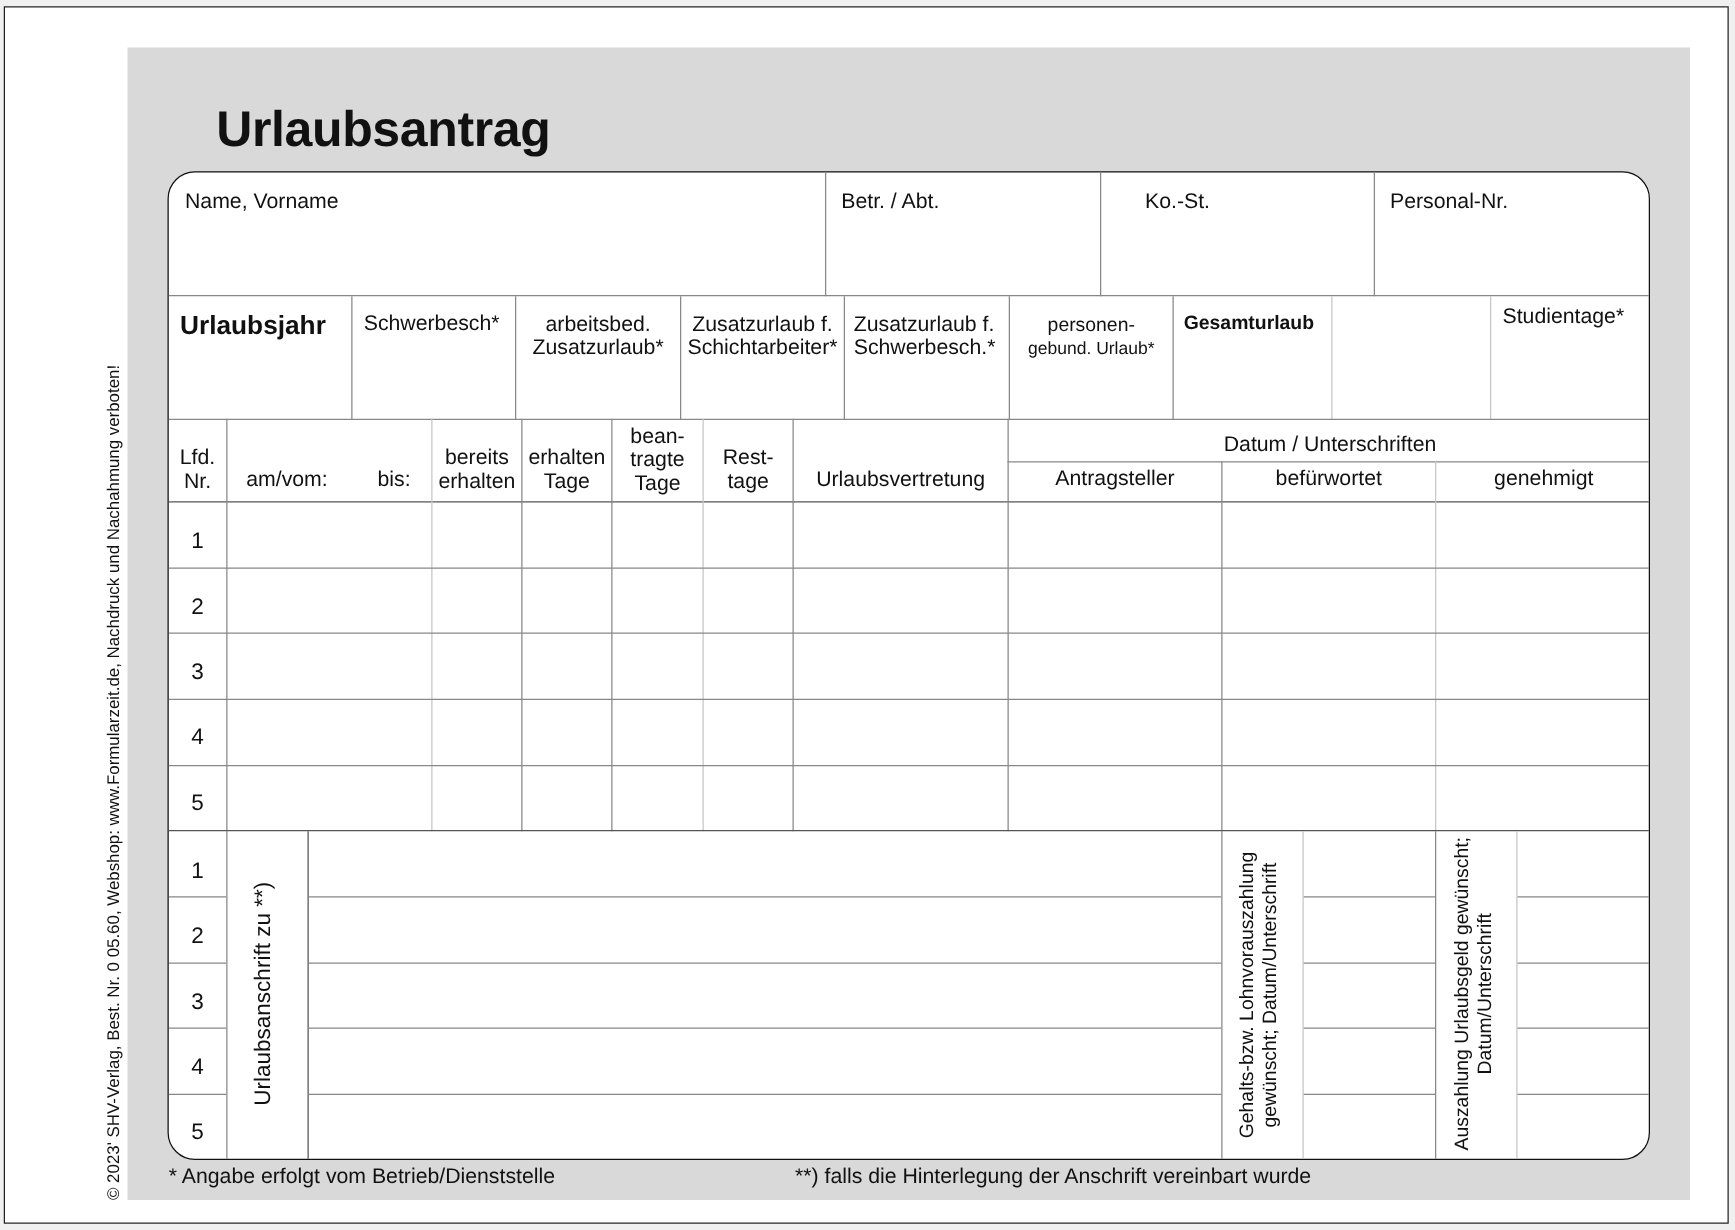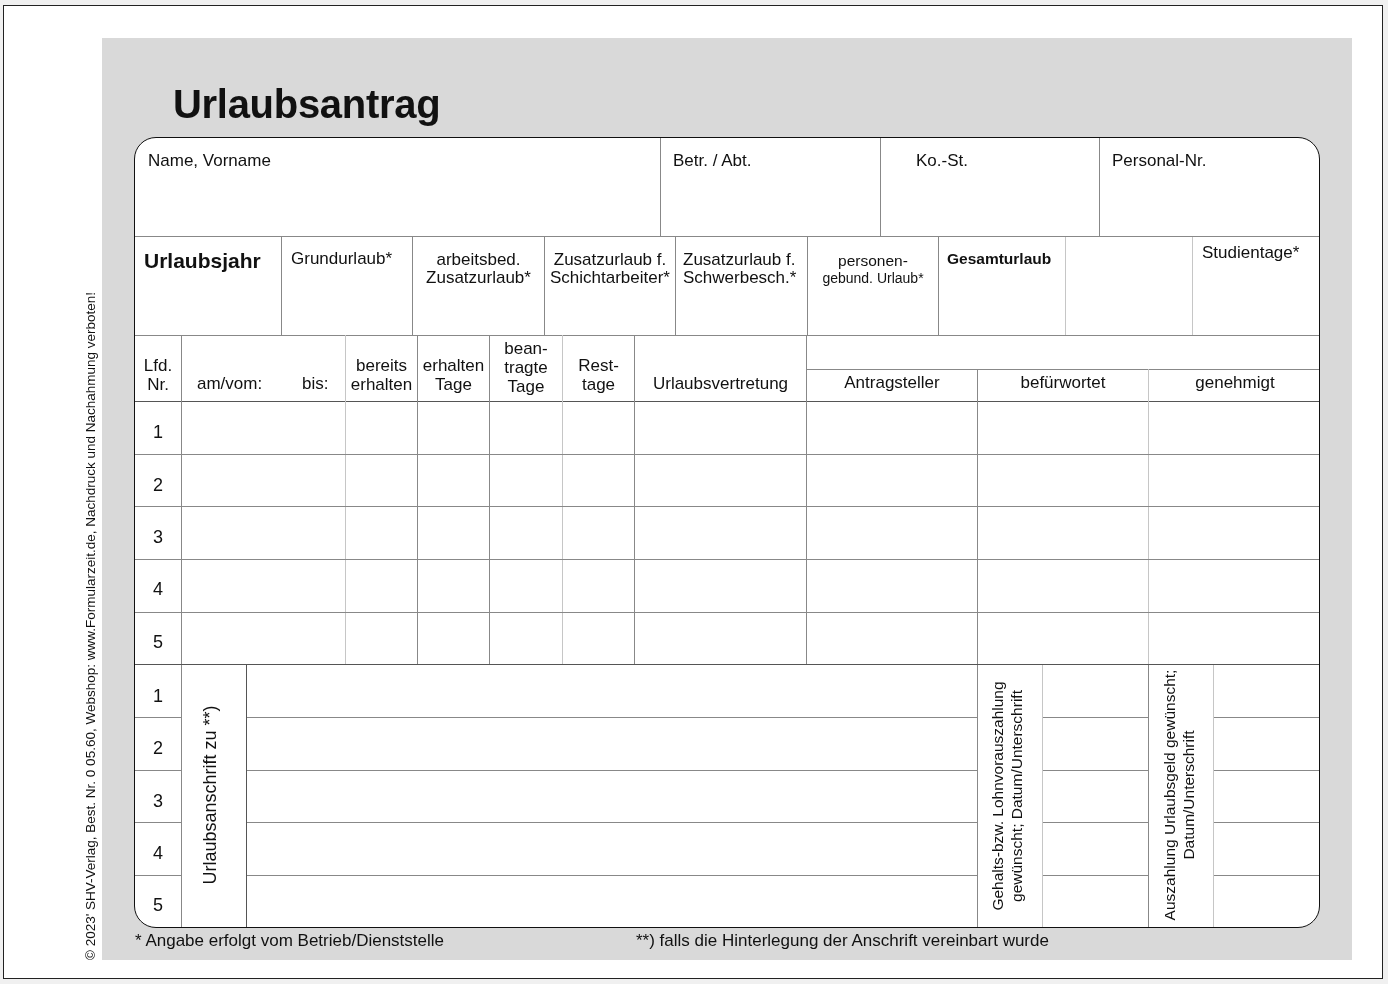--- a/index.html
+++ b/index.html
@@ -58,21 +58,21 @@
   <div class="vl" style="left:672px; top:99px; height:99px;"></div>
   <div class="vl" style="left:803px; top:99px; height:99px;"></div>
   <div class="vl light" style="left:930px; top:99px; height:99px;"></div>
   <div class="vl light" style="left:1057px; top:99px; height:99px;"></div>
   <div class="hl" style="left:0; top:197px; width:1186px;"></div>
 
   <div class="abs" style="left:0;top:99px;width:146px;height:98px;text-align:center;">
     <div class="lbl b" style="left:9px;top:12px;font-size:21px;line-height:24px;">Urlaubsjahr</div>
   </div>
   <div class="abs" style="left:147px;top:99px;width:130px;height:98px;">
-    <div class="lbl" style="left:9px;top:12px;">Grundurlaub*</div>
+    <div class="lbl" style="left:9px;top:12px;">Schwerbesch*</div>
   </div>
   <div class="abs c" style="left:278px;top:99px;width:131px;height:98px;">
     <div class="lbl c" style="left:0;width:131px;top:13px;">arbeitsbed.</div>
     <div class="lbl c" style="left:0;width:131px;top:31px;">Zusatzurlaub*</div>
   </div>
   <div class="abs" style="left:410px;top:99px;width:130px;height:98px;">
     <div class="lbl c" style="left:0;width:130px;top:13px;">Zusatzurlaub f.</div>
     <div class="lbl c" style="left:0;width:130px;top:31px;">Schichtarbeiter*</div>
   </div>
   <div class="abs" style="left:541px;top:99px;width:131px;height:98px;">
@@ -111,20 +111,21 @@
   <div class="lbl c" style="left:211px;width:71px;top:218px;">bereits</div>
   <div class="lbl c" style="left:211px;width:71px;top:237px;">erhalten</div>
   <div class="lbl c" style="left:283px;width:71px;top:218px;">erhalten</div>
   <div class="lbl c" style="left:283px;width:71px;top:237px;">Tage</div>
   <div class="lbl c" style="left:355px;width:72px;top:201px;">bean-</div>
   <div class="lbl c" style="left:355px;width:72px;top:220px;">tragte</div>
   <div class="lbl c" style="left:355px;width:72px;top:239px;">Tage</div>
   <div class="lbl c" style="left:428px;width:71px;top:218px;text-align:center;">Rest-</div>
   <div class="lbl c" style="left:428px;width:71px;top:237px;">tage</div>
   <div class="lbl c" style="left:500px;width:171px;top:236px;">Urlaubsvertretung</div>
+  <div class="lbl c" style="left:672px;width:514px;top:208px;">Datum / Unterschriften</div>
   <div class="lbl c" style="left:672px;width:170px;top:235px;">Antragsteller</div>
   <div class="lbl c" style="left:843px;width:170px;top:235px;">befürwortet</div>
   <div class="lbl c" style="left:1014px;width:172px;top:235px;">genehmigt</div>
 
   <div class="hl" style="left:0; top:316px; width:1186px;"></div>
   <div class="hl" style="left:0; top:368px; width:1186px;"></div>
   <div class="hl" style="left:0; top:421px; width:1186px;"></div>
   <div class="hl" style="left:0; top:474px; width:1186px;"></div>
   <div class="hl dark" style="left:0; top:526px; width:1186px;"></div>
 

